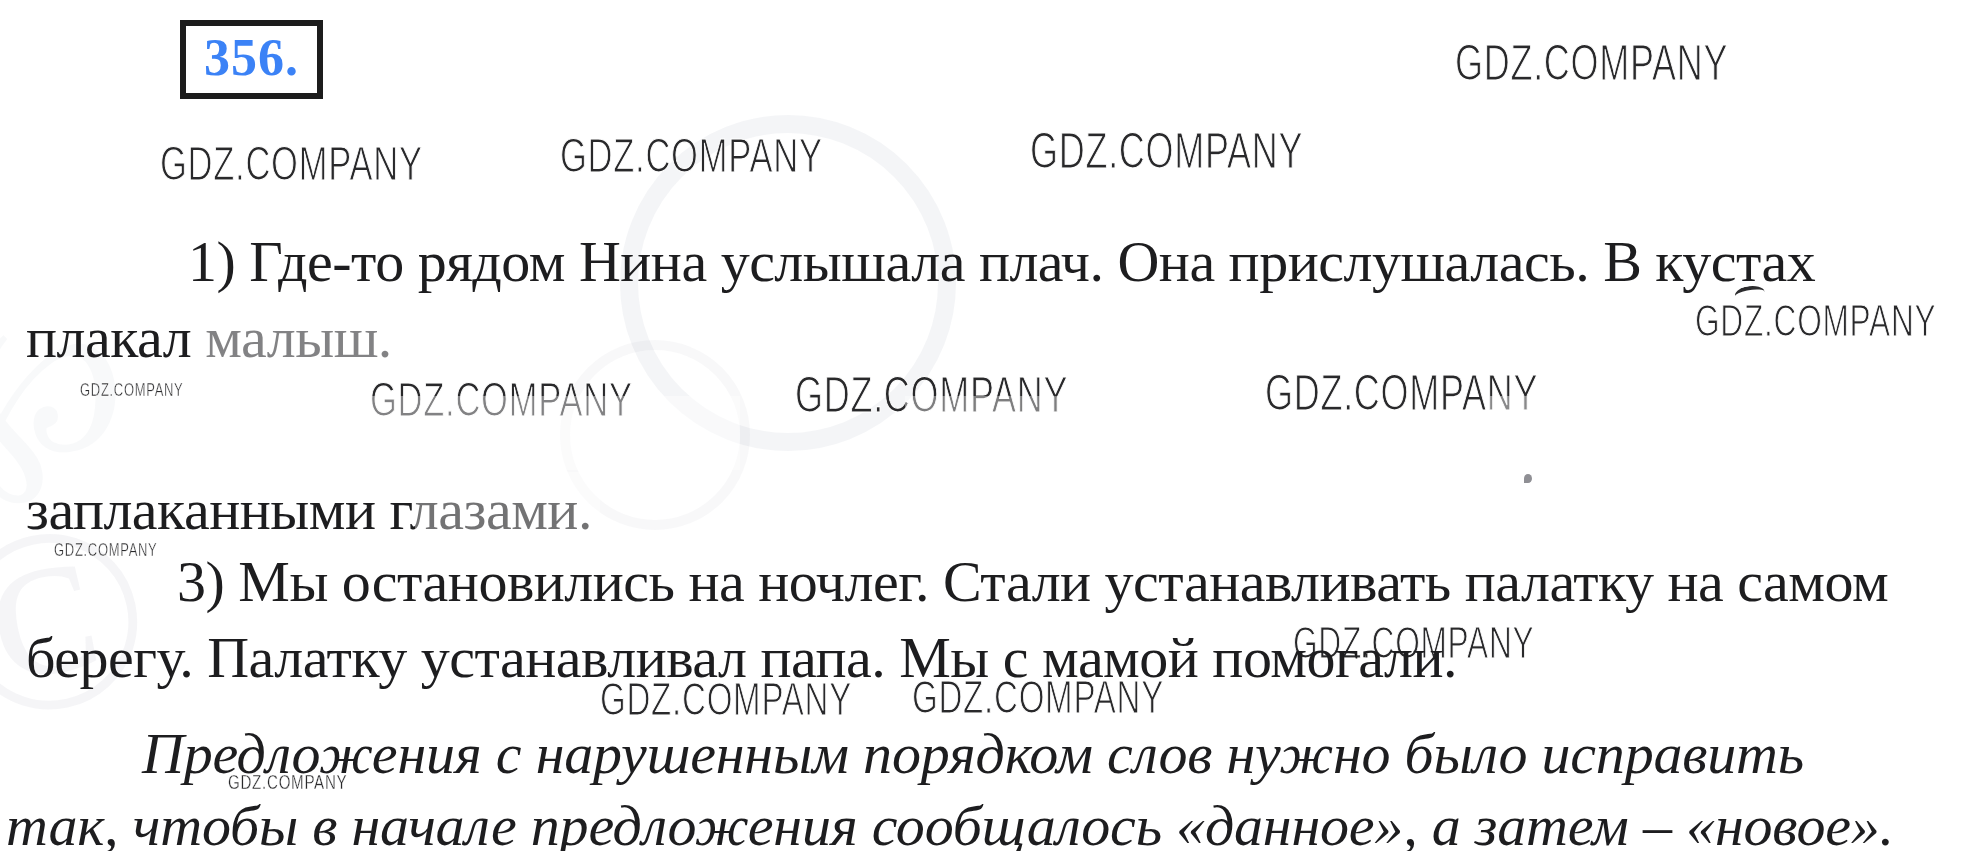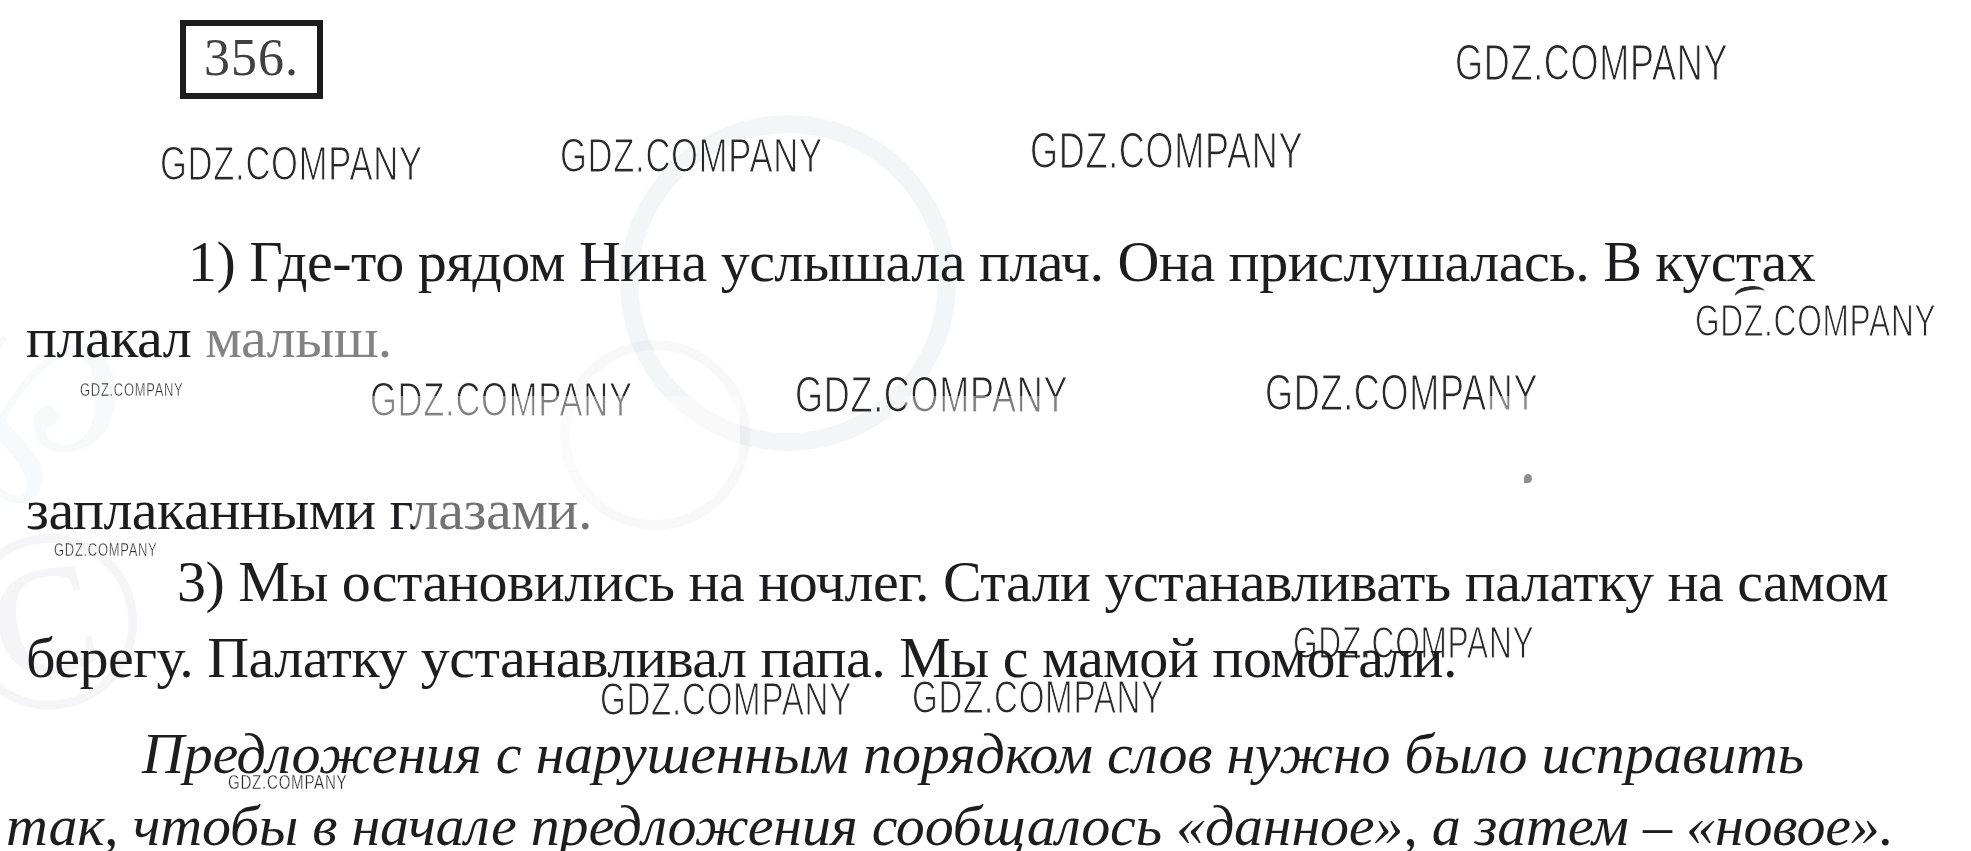--- a/index.html
+++ b/index.html
@@ -18,22 +18,22 @@
     position: absolute;
     left: 180px; top: 20px;
     border: 6px solid #1c1c1c;
     padding: 2px 18px 6px 18px;
     background: #ffffff;
     z-index: 4;
   }
   .num-box .num {
     font-family: "Liberation Serif", serif;
     font-size: 52px;
-    font-weight: normal;
-    color: #404040;
+    font-weight: bold;
+    color: #3b82f6;
     letter-spacing: 1px;
   }
 
   
   .line {
     position: absolute;
     font-size: 58px;
     line-height: 1.12;
     letter-spacing: -0.5px;
     white-space: nowrap;

